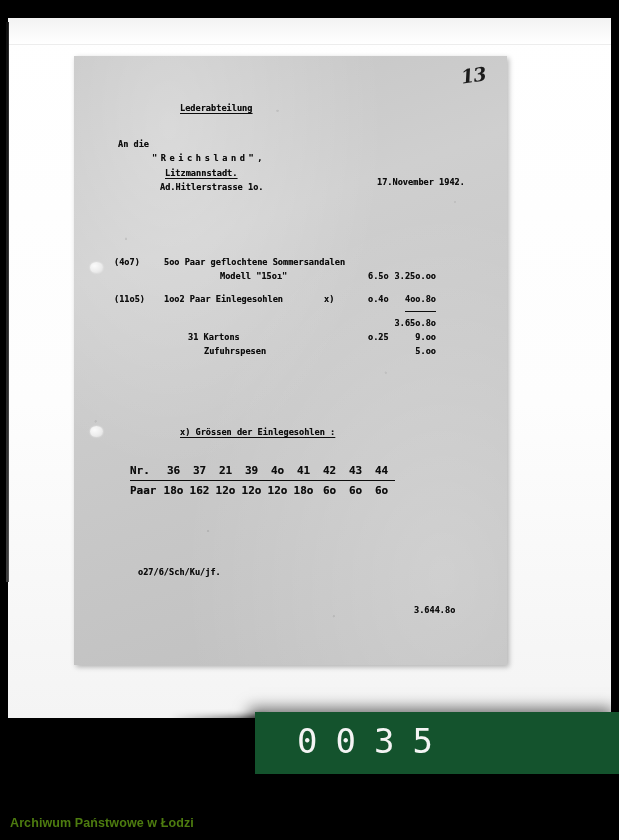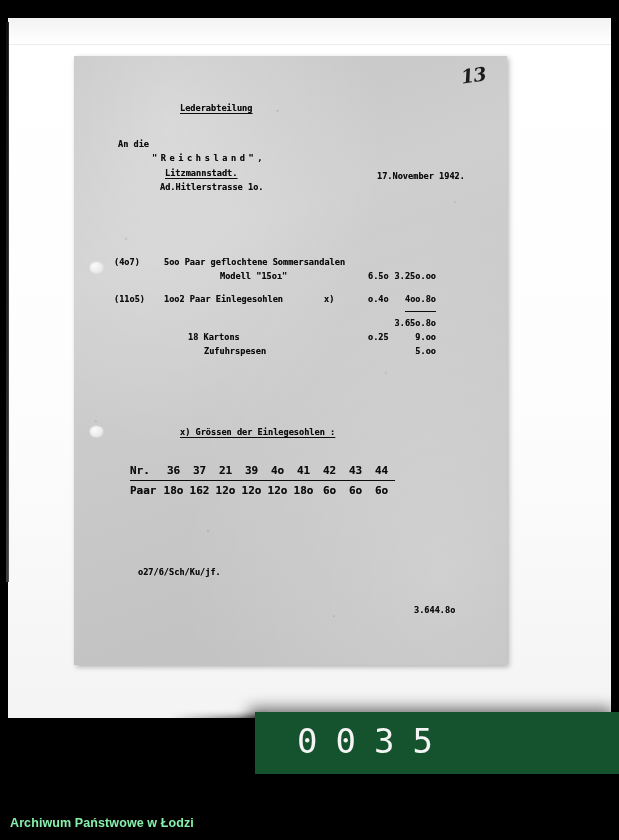--- a/index.html
+++ b/index.html
@@ -124,21 +124,21 @@
     text-shadow: 0 0 .6px rgba(20,20,20,.55);
   }
   .u { text-decoration: underline; text-underline-offset: 2px; padding-left: 14px; }
   .spaced { letter-spacing: 3.6px; }
 
   #dept-heading      { left: 92px;  top: 48px; }
   #addr-to           { left: 44px;  top: 84px; }
   #addr-company      { left: 78px;  top: 98px; }
   #addr-city         { left: 77px;  top: 113px; }
   #addr-street       { left: 86px;  top: 127px; }
-  #letter-date       { left: 303px; top: 116px; }
+  #letter-date       { left: 303px; top: 122px; }
 
   
   #order-table {
     position: absolute;
     left: 0;
     top: 201px;
     width: 433px;
   }
   .order-row { position: relative; height: 14px; }
   .cell {
@@ -229,21 +229,21 @@
     left: 0;
     bottom: 0;
     width: 619px;
     height: 34px;
     background: #000;
     display: flex;
     align-items: center;
   }
   #archive-watermark-text {
     margin-left: 10px;
-    color: #86efac;
+    color: #4d7c0f;
     font-family: "Liberation Sans", sans-serif;
     font-size: 12.5px;
     font-weight: 700;
     letter-spacing: .1px;
   }
 </style>
 </head>
 <body>
 
 <div id="film-frame">
@@ -284,21 +284,21 @@
           <div class="cell c-ref">(11o5)</div>
           <div class="cell c-desc">1oo2 Paar Einlegesohlen</div>
           <div class="cell c-mark">x)</div>
           <div class="cell c-unit">o.4o</div>
           <div class="cell c-amt amt-underline">4oo.8o</div>
         </div>
         <div class="order-row" style="position: absolute; left: 0px; top: 61px; width: 433px;">
           <div class="cell c-amt">3.65o.8o</div>
         </div>
         <div class="order-row" style="position: absolute; left: 0px; top: 75px; width: 433px;">
-          <div class="cell c-desc-kartons">18 Kartons</div>
+          <div class="cell c-desc-kartons">31 Kartons</div>
           <div class="cell c-unit">o.25</div>
           <div class="cell c-amt">9.oo</div>
         </div>
         <div class="order-row" style="position: absolute; left: 0px; top: 89px; width: 433px;">
           <div class="cell c-desc-zufuhr">Zufuhrspesen</div>
           <div class="cell c-amt">5.oo</div>
         </div>
       </div>
 
     <div class="typed u" id="sizes-heading">x) Grössen der Einlegesohlen :</div>

